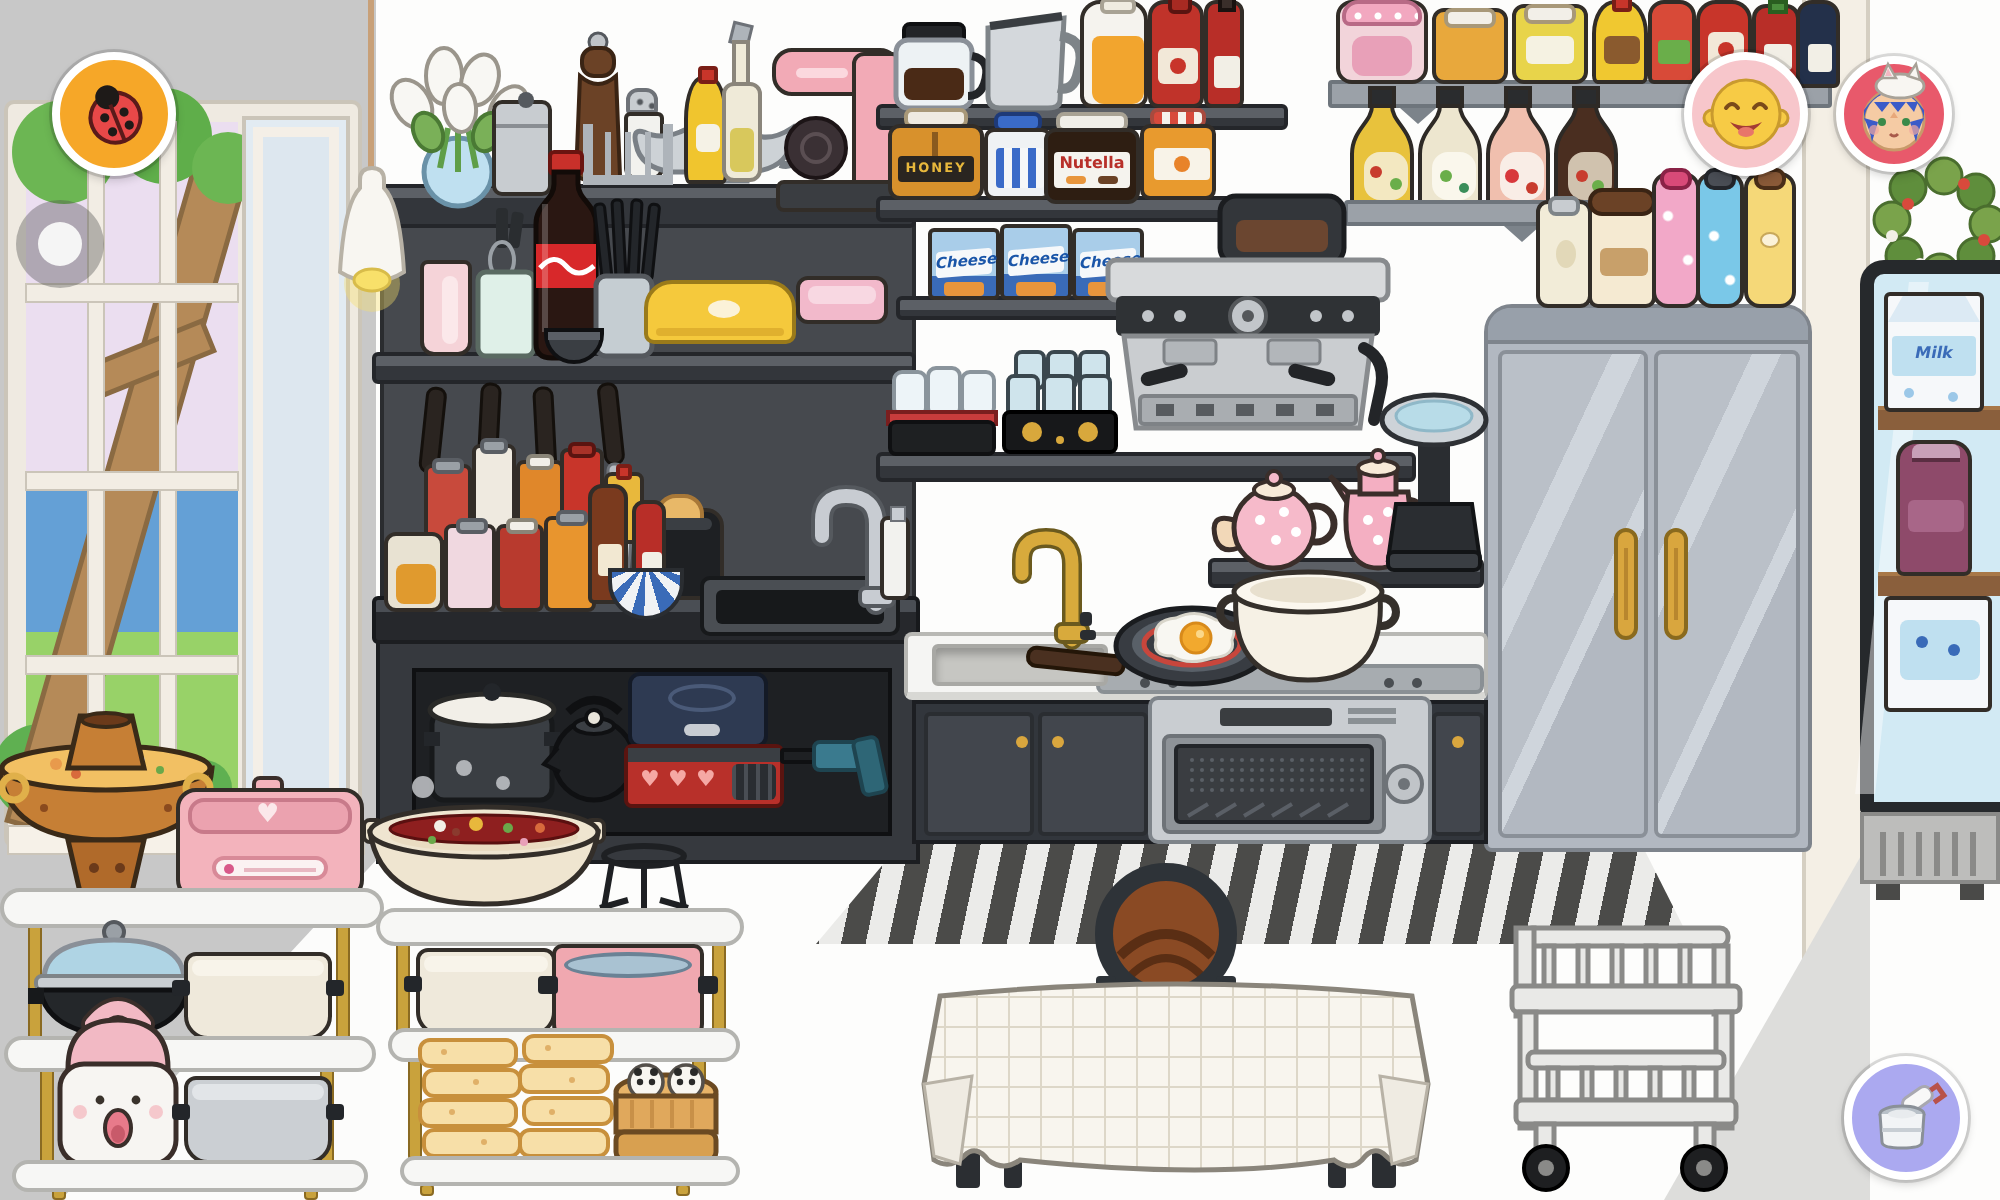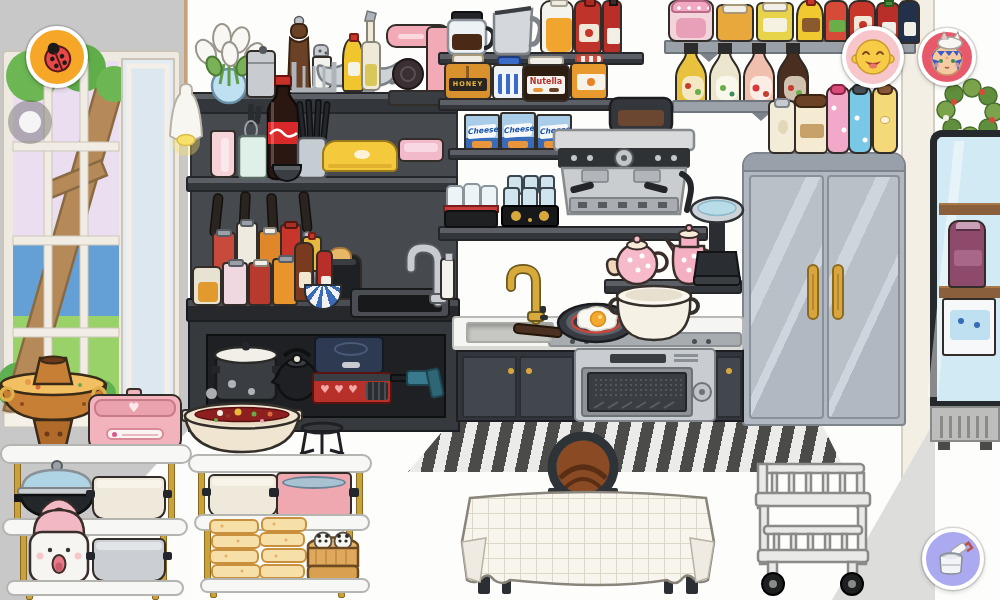--- a/index.html
+++ b/index.html
@@ -74,20 +74,28 @@
     <circle cx="60" cy="40" r="3" fill="#D84A3C"></circle>
       <circle cx="28" cy="52" r="3" fill="#F2EFE6"></circle>
     <circle cx="14" cy="38" r="3" fill="#F2EFE6"></circle>
   </svg>
 
   <div class="a" style="left:930px;top:130px;width:70px;height:278px;background:#D2EAF4;border:7px solid #26292C;border-right:none;border-radius:12px 0 0 4px;">
     <div class="a" style="left:4px;top:4px;width:10px;height:256px;background:rgba(255,255,255,.45);transform:skewX(-6deg);"></div>
   </div>
   <div class="a" style="left:939px;top:203px;width:61px;height:12px;background:#8A5F3C;border-top:2px solid #A87848;"></div>
   <div class="a" style="left:939px;top:286px;width:61px;height:12px;background:#8A5F3C;border-top:2px solid #A87848;"></div>
+  <div class="a o" style="left:942px;top:146px;width:50px;height:60px;background:#F6F8FA;border-radius:3px;">
+    <div class="a" style="left:0;top:0;width:100%;height:13px;background:#DCEAF4;clip-path:polygon(0 100%,16% 0,84% 0,100% 100%);"></div>
+    <div class="a" style="left:2px;top:20px;width:42px;height:20px;background:#BFE0F0;border-radius:2px;">
+      <span class="lbl" style="font-size:8px;font-style:italic;color:#3A6BB8;font-weight:700;padding-top:5px;">Milk</span>
+    </div>
+    <div class="a" style="left:8px;top:46px;width:5px;height:5px;border-radius:50%;background:#9CC8E8;"></div>
+    <div class="a" style="left:30px;top:48px;width:5px;height:5px;border-radius:50%;background:#9CC8E8;"></div>
+  </div>
   <div class="a o" style="left:948px;top:220px;width:38px;height:68px;background:#8E4A6A;border-radius:10px 10px 4px 4px;">
     <div class="a" style="left:6px;top:0;width:24px;height:9px;background:#C8A0B8;border-radius:4px 4px 0 0;border-bottom:2px solid #5A2E42;"></div>
     <div class="a" style="left:4px;top:28px;width:28px;height:16px;background:#A86688;border-radius:3px;"></div>
   </div>
   <div class="a o" style="left:942px;top:298px;width:54px;height:58px;background:#F6F8FA;border-radius:3px;">
     <div class="a" style="left:6px;top:10px;width:40px;height:30px;background:#BFE0F0;border-radius:4px;"></div>
     <div class="a" style="left:14px;top:18px;width:6px;height:6px;border-radius:50%;background:#3A6BB8;"></div>
     <div class="a" style="left:30px;top:22px;width:6px;height:6px;border-radius:50%;background:#3A6BB8;"></div>
   </div>
   <div class="a" style="left:930px;top:406px;width:70px;height:36px;background:#BDBDBB;border:2px solid #8A8A88;">

